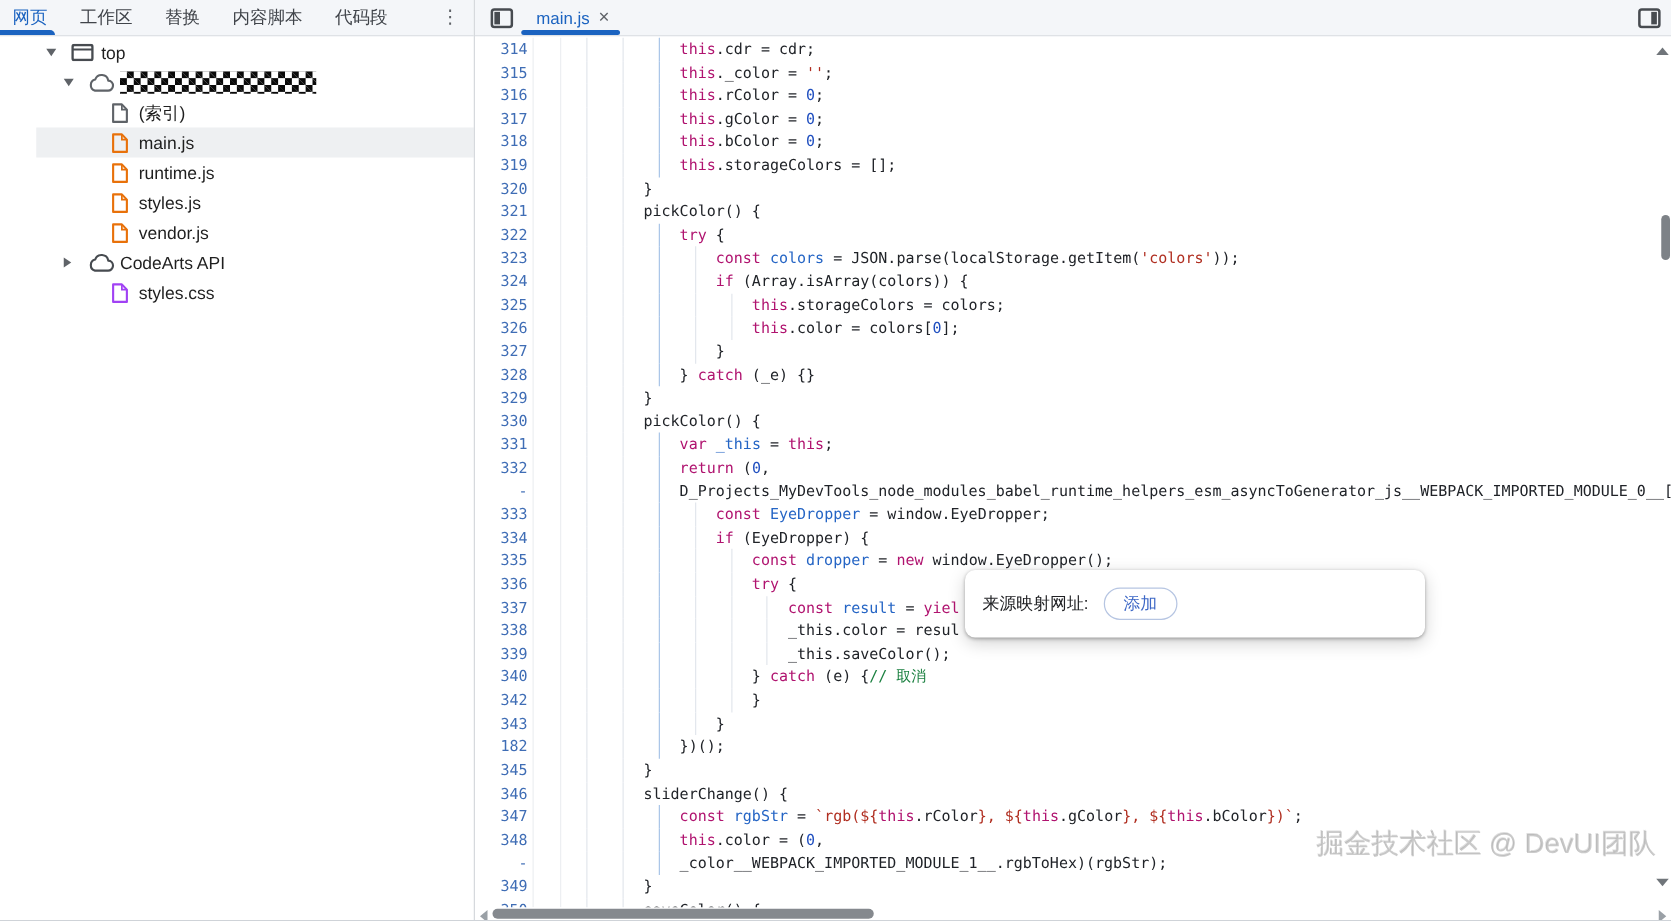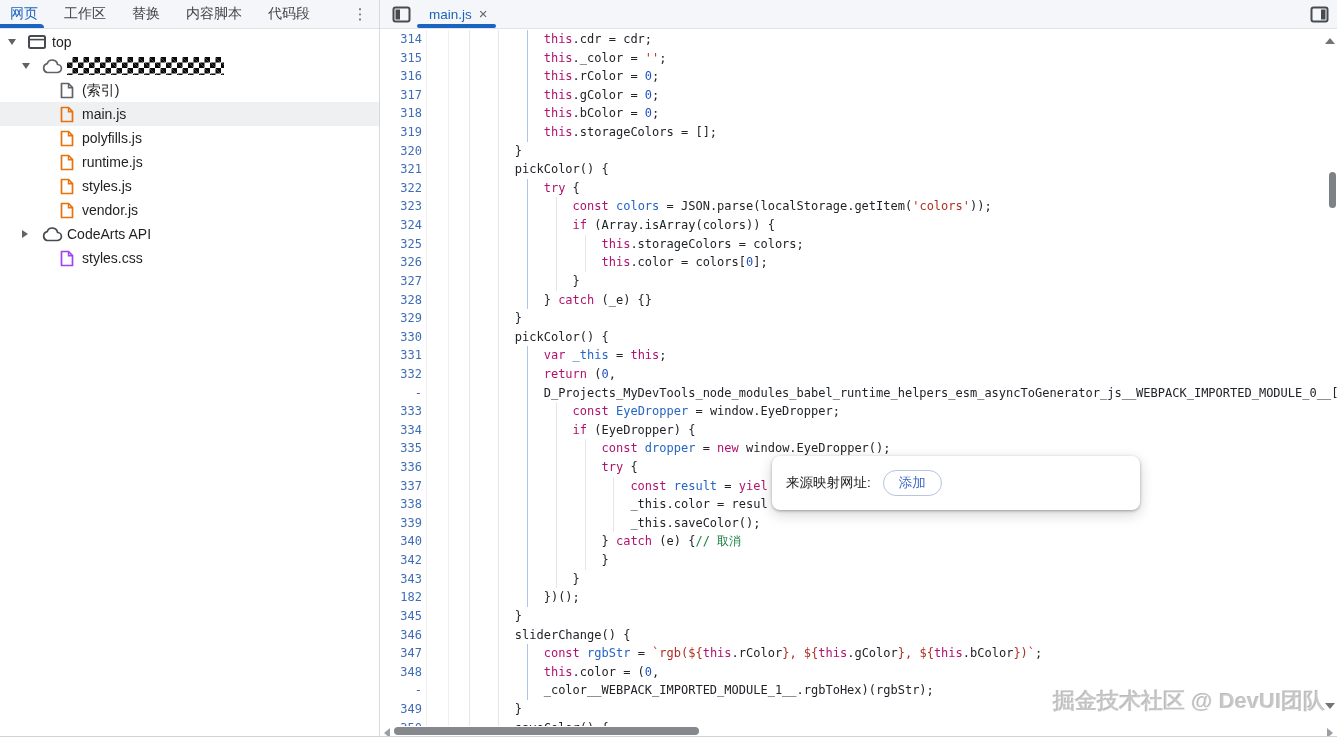--- a/index.html
+++ b/index.html
@@ -8,21 +8,21 @@
   #app { position:relative; width:1337px; height:737px; background:#fff; border-bottom:1px solid #cfd3d8; overflow:hidden; }
 
   
   #left-panel { position:absolute; left:0; top:0; width:379px; height:737px; background:#fff; }
   #left-header { position:absolute; left:0; top:0; width:100%; height:29px; background:#f4f6f9; border-bottom:1px solid #dfe2e6; padding-left:8px; display:flex; align-items:stretch; }
   .ptab { position:relative; display:flex; align-items:center; padding:0 2px; margin-right:22px; font-size:14px; color:#40444a; cursor:default; white-space:nowrap; }
   .ptab.active { color:#1b63c0; }
   .ptab.active::after { content:''; position:absolute; left:-8px; right:-4px; bottom:0; height:4px; background:#1b63c0; border-radius:0 4px 0 0; }
   #more-btn { position:absolute; right:10px; top:4px; width:18px; height:20px; color:#5f6368; font-size:15px; text-align:center; line-height:20px; }
 
-  #tree { position:absolute; left:0; top:30px; width:100%; bottom:0; background:#fff; }
+  #tree { position:absolute; left:0; top:30px; width:100%; bottom:0; background:#fff;padding-left:29px; }
   .trow { position:relative; height:24px; font-size:14px; color:#1f1f1f; }
   .trow.selected { background:#eef0f2; }
   .trow .arrow { position:absolute; top:9px; width:0; height:0; }
   .arrow.exp { border-left:4.5px solid transparent; border-right:4.5px solid transparent; border-top:6px solid #5f6368; }
   .arrow.col { border-top:4.5px solid transparent; border-bottom:4.5px solid transparent; border-left:6px solid #5f6368; margin-top:-1px; }
   .trow .ticon { position:absolute; top:3px; width:22px; height:18px; display:flex; align-items:center; justify-content:center; }
   .trow .tlabel { position:absolute; top:0; line-height:24px; white-space:nowrap; }
   .censor { position:absolute; top:3px; width:157px; height:18px; background-color:#fff;
     background-image:
       linear-gradient(45deg,#0a0a0a 25%,transparent 25%,transparent 75%,#0a0a0a 75%,#0a0a0a),
@@ -60,21 +60,21 @@
   #hscroll-thumb { position:absolute; left:14px; top:1px; width:305px; height:8px; background:#85898e; border-radius:4px; }
 
   
   #sourcemap-popup { position:absolute; left:392px; top:456px; width:368px; height:54px; background:#fff; border-radius:8px;
     box-shadow:0 1px 3px rgba(0,0,0,.3), 0 4px 14px rgba(0,0,0,.18); z-index:10; display:flex; align-items:center; padding:0 14px; }
   #popup-label { font-size:13.5px; color:#202124; white-space:nowrap; }
   #popup-input { margin-left:8px; width:172px; height:28px; border:2px solid #2d5bb8; border-radius:6px; font-size:13.5px; color:#202124; padding:0 6px; outline:none; font-family:"Liberation Sans", sans-serif; }
   #popup-add { margin-left:12px; height:26px; padding:0 15px; border:1px solid #b6c5e2; border-radius:999px; background:#fff; color:#3e68c6; font-size:13.5px; font-family:"Liberation Sans", sans-serif; }
 
   
-  #watermark { position:absolute; right:12px; top:686px; font-size:22px; font-weight:bold; color:rgba(160,160,160,0.55);
+  #watermark { position:absolute; right:12px; top:660px; font-size:22px; font-weight:normal; color:rgba(160,160,160,0.55);
     text-shadow:1px 1px 0 rgba(255,255,255,.85), -0.5px -0.5px 0 rgba(120,120,120,.25); z-index:8; white-space:nowrap; }
 </style>
 </head>
 <body>
 
 <div id="app">
 
   <div id="left-panel">
     <div id="left-header">
         <div class="ptab active">网页</div>
@@ -114,29 +114,20 @@
           <span class="tlabel" style="left: 82px;">(索引)</span>
         </div>
         <div class="trow selected">
           <span class="ticon" style="left: 56px;">
             <svg width="14" height="17" viewBox="0 0 14 17">
               <path d="M1.5 1.5 h7 l4 4.2 v9.8 h-11 Z" fill="none" stroke="#e8710a" stroke-width="1.7" stroke-linejoin="round"></path>
               <path d="M8.5 1.5 v4.2 h4" fill="none" stroke="#e8710a" stroke-width="1.4"></path>
             </svg>
           </span>
           <span class="tlabel" style="left: 82px;">main.js</span>
-        </div>
-        <div class="trow">
-          <span class="ticon" style="left: 56px;">
-            <svg width="14" height="17" viewBox="0 0 14 17">
-              <path d="M1.5 1.5 h7 l4 4.2 v9.8 h-11 Z" fill="none" stroke="#e8710a" stroke-width="1.7" stroke-linejoin="round"></path>
-              <path d="M8.5 1.5 v4.2 h4" fill="none" stroke="#e8710a" stroke-width="1.4"></path>
-            </svg>
-          </span>
-          <span class="tlabel" style="left: 82px;">polyfills.js</span>
         </div>
         <div class="trow">
           <span class="ticon" style="left: 56px;">
             <svg width="14" height="17" viewBox="0 0 14 17">
               <path d="M1.5 1.5 h7 l4 4.2 v9.8 h-11 Z" fill="none" stroke="#e8710a" stroke-width="1.7" stroke-linejoin="round"></path>
               <path d="M8.5 1.5 v4.2 h4" fill="none" stroke="#e8710a" stroke-width="1.4"></path>
             </svg>
           </span>
           <span class="tlabel" style="left: 82px;">runtime.js</span>
         </div>

